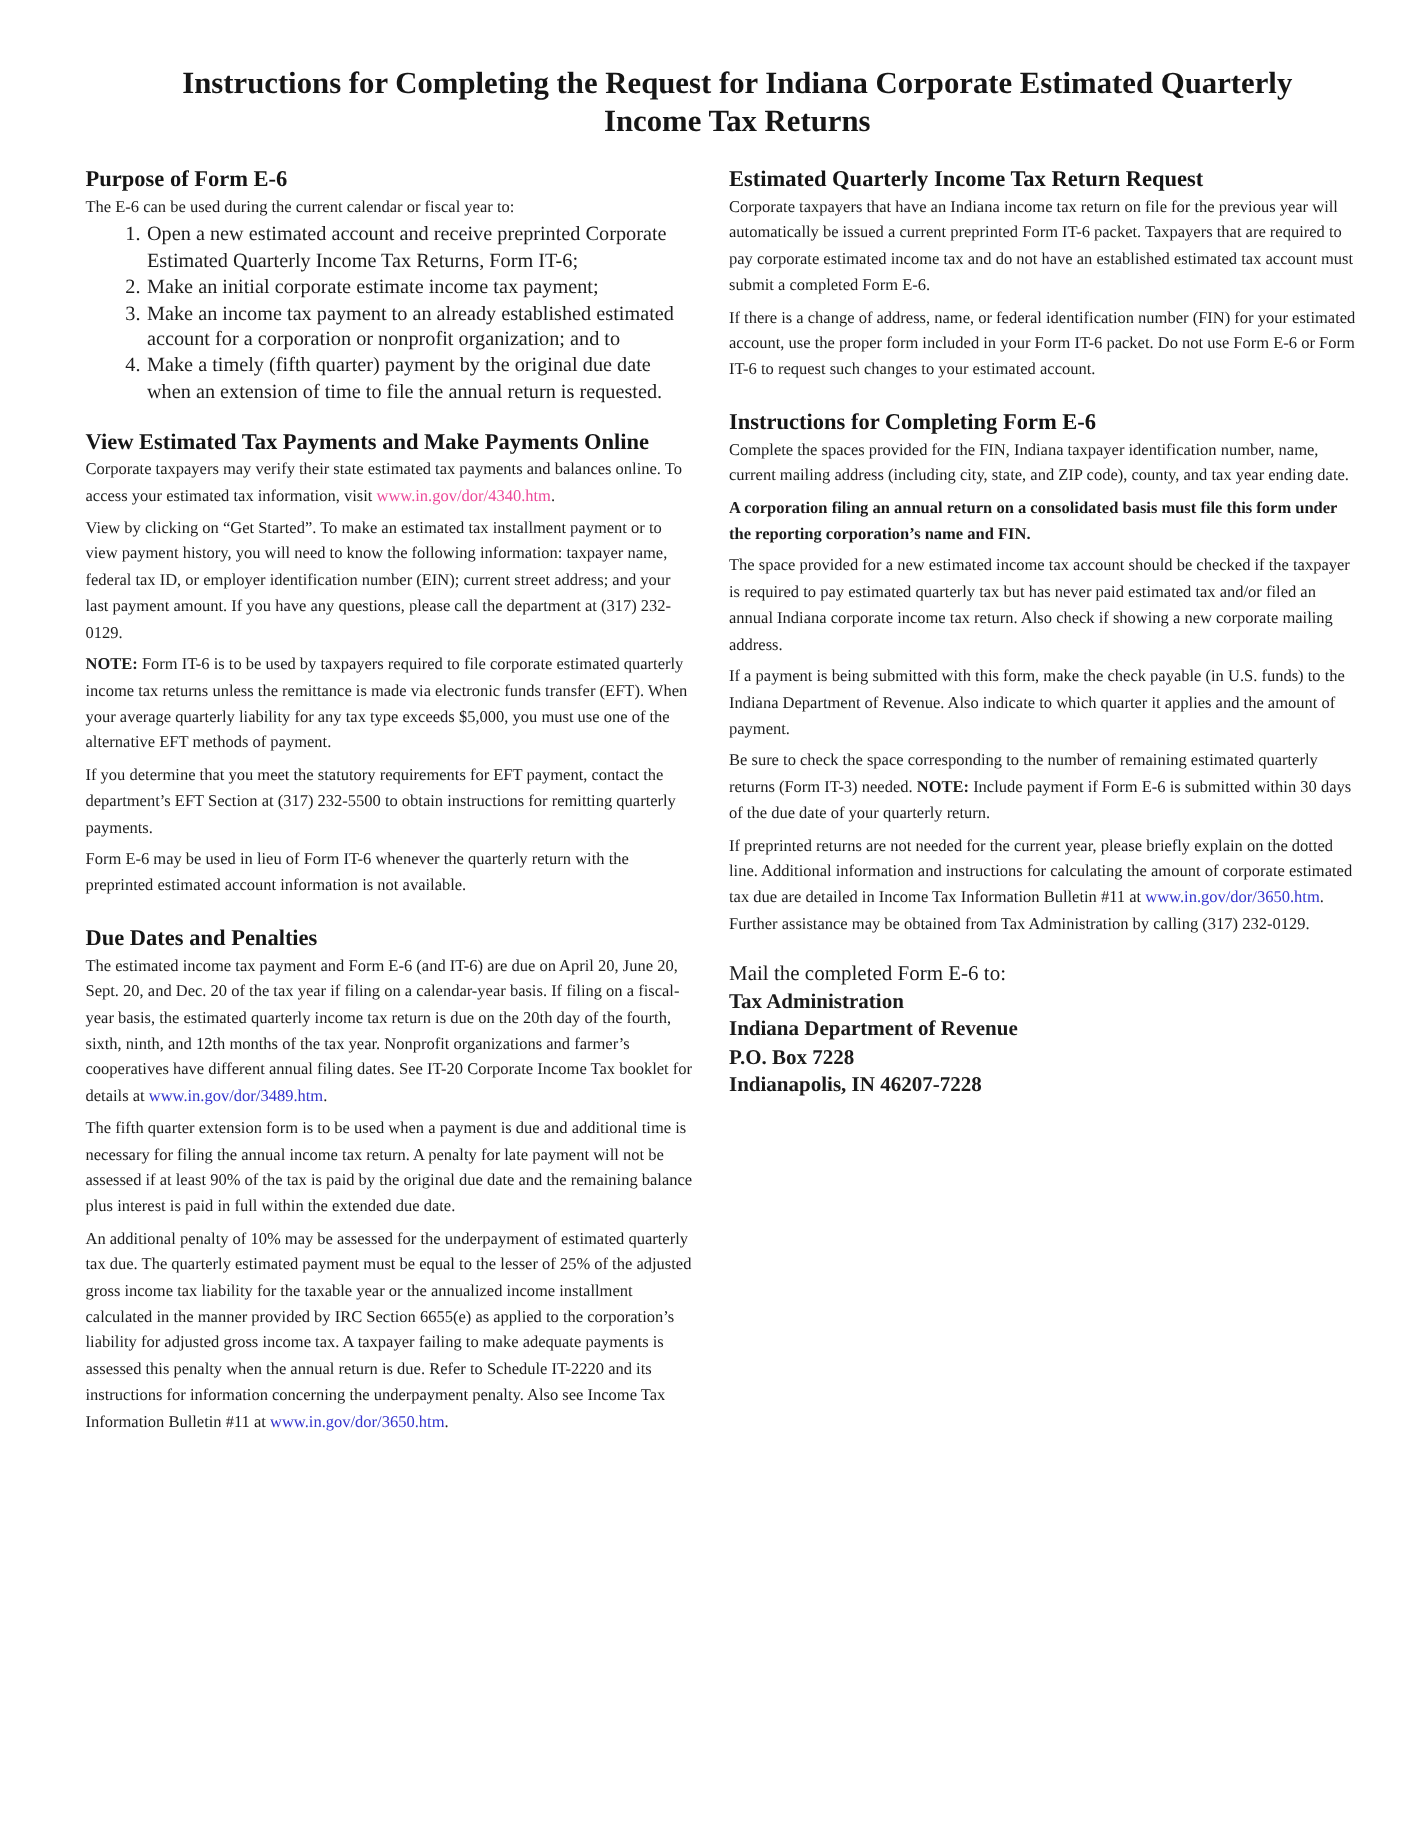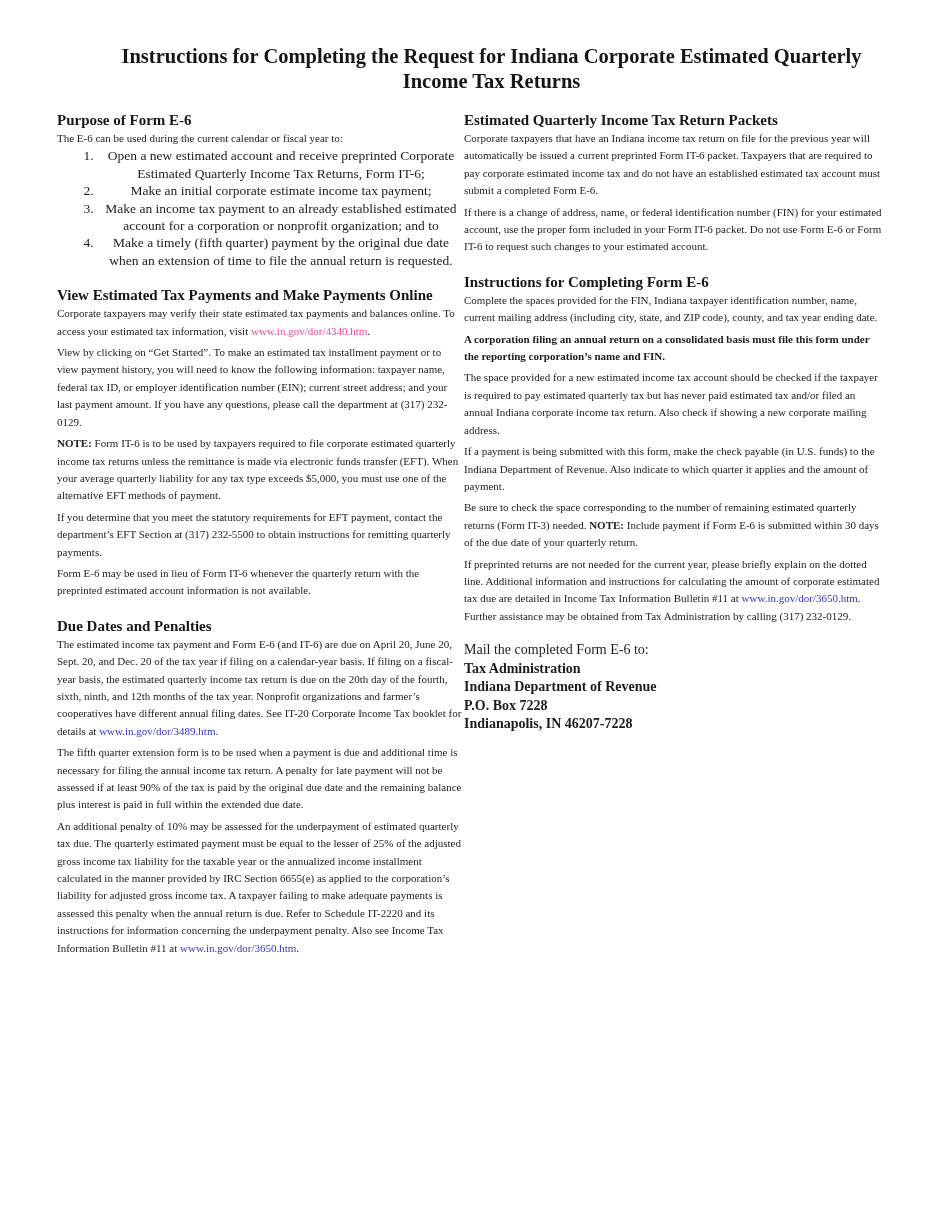--- a/index.html
+++ b/index.html
@@ -16,21 +16,21 @@
     padding: 44px 24px 20px 57px;
   }
   .doc-title {
     font-size: 20.5px;
     font-weight: 700;
     line-height: 25px;
     text-align: center;
     margin: 0 0 17px 0;
     color: #161616;
   }
-  .columns { display: flex; align-items: flex-start; }
+  .columns { display: flex; gap: 22px; align-items: flex-start; }
   .col { flex: none; }
   .col-left  { width: 407px; }
   .col-right { width: 420px; }
   section h3 {
     font-size: 15px;
     font-weight: 700;
     line-height: 18px;
     margin: 17px 0 1px 0;
     color: #161616;
   }
@@ -39,21 +39,20 @@
     font-size: 11px;
     line-height: 17.4px;
     margin: 4px 0 0 0;
   }
   h3 + p, h3 + ol { margin-top: 0; }
   ol {
     margin: 0;
     padding-left: 40px;
     font-size: 13.5px;
     line-height: 17.4px;
-    text-align: center;
   }
   ol li { margin: 0; padding-left: 1px; }
   .b { font-weight: 700; }
   a.doc-link { text-decoration: none; cursor: pointer; }
   .address {
     margin-top: 16px;
     text-align: left;
     font-size: 14px;
     line-height: 18.5px;
   }
@@ -88,21 +87,21 @@
         </section>
         <section>
           <h3>Due Dates and Penalties</h3>
           <p><span>The estimated income tax payment and Form E-6 (and IT-6) are due on April 20, June 20, Sept. 20, and Dec. 20 of the tax year if filing on a calendar-year basis. If filing on a fiscal-year basis, the estimated quarterly income tax return is due on the 20th day of the fourth, sixth, ninth, and 12th months of the tax year. Nonprofit organizations and farmer’s cooperatives have different annual filing dates. See IT-20 Corporate Income Tax booklet for details at </span><a class="doc-link" href="#" style="color: rgb(51, 51, 204);">www.in.gov/dor/3489.htm</a><span>.</span></p>
           <p><span>The fifth quarter extension form is to be used when a payment is due and additional time is necessary for filing the annual income tax return. A penalty for late payment will not be assessed if at least 90% of the tax is paid by the original due date and the remaining balance plus interest is paid in full within the extended due date.</span></p>
           <p><span>An additional penalty of 10% may be assessed for the underpayment of estimated quarterly tax due. The quarterly estimated payment must be equal to the lesser of 25% of the adjusted gross income tax liability for the taxable year or the annualized income installment calculated in the manner provided by IRC Section 6655(e) as applied to the corporation’s liability for adjusted gross income tax. A taxpayer failing to make adequate payments is assessed this penalty when the annual return is due. Refer to Schedule IT-2220 and its instructions for information concerning the underpayment penalty. Also see Income Tax Information Bulletin #11 at </span><a class="doc-link" href="#" style="color: rgb(51, 51, 204);">www.in.gov/dor/3650.htm</a><span>.</span></p>
         </section>
       </div>
     <div class="col col-right">
         <section>
-          <h3>Estimated Quarterly Income Tax Return Packets</h3>
+          <h3>Estimated Quarterly Income Tax Return Request</h3>
           <p><span>Corporate taxpayers that have an Indiana income tax return on file for the previous year will automatically be issued a current preprinted Form IT-6 packet. Taxpayers that are required to pay corporate estimated income tax and do not have an established estimated tax account must submit a completed Form E-6.</span></p>
           <p><span>If there is a change of address, name, or federal identification number (FIN) for your estimated account, use the proper form included in your Form IT-6 packet. Do not use Form E-6 or Form IT-6 to request such changes to your estimated account.</span></p>
         </section>
         <section>
           <h3>Instructions for Completing Form E-6</h3>
           <p><span>Complete the spaces provided for the FIN, Indiana taxpayer identification number, name, current mailing address (including city, state, and ZIP code), county, and tax year ending date.</span></p>
           <p><span class="b">A corporation filing an annual return on a consolidated basis must file this form under the reporting corporation’s name and FIN.</span></p>
           <p><span>The space provided for a new estimated income tax account should be checked if the taxpayer is required to pay estimated quarterly tax but has never paid estimated tax and/or filed an annual Indiana corporate income tax return. Also check if showing a new corporate mailing address.</span></p>
           <p><span>If a payment is being submitted with this form, make the check payable (in U.S. funds) to the Indiana Department of Revenue. Also indicate to which quarter it applies and the amount of payment.</span></p>
           <p><span>Be sure to check the space corresponding to the number of remaining estimated quarterly returns (Form IT-3) needed. </span><span class="b">NOTE:</span><span> Include payment if Form E-6 is submitted within 30 days of the due date of your quarterly return.</span></p>

